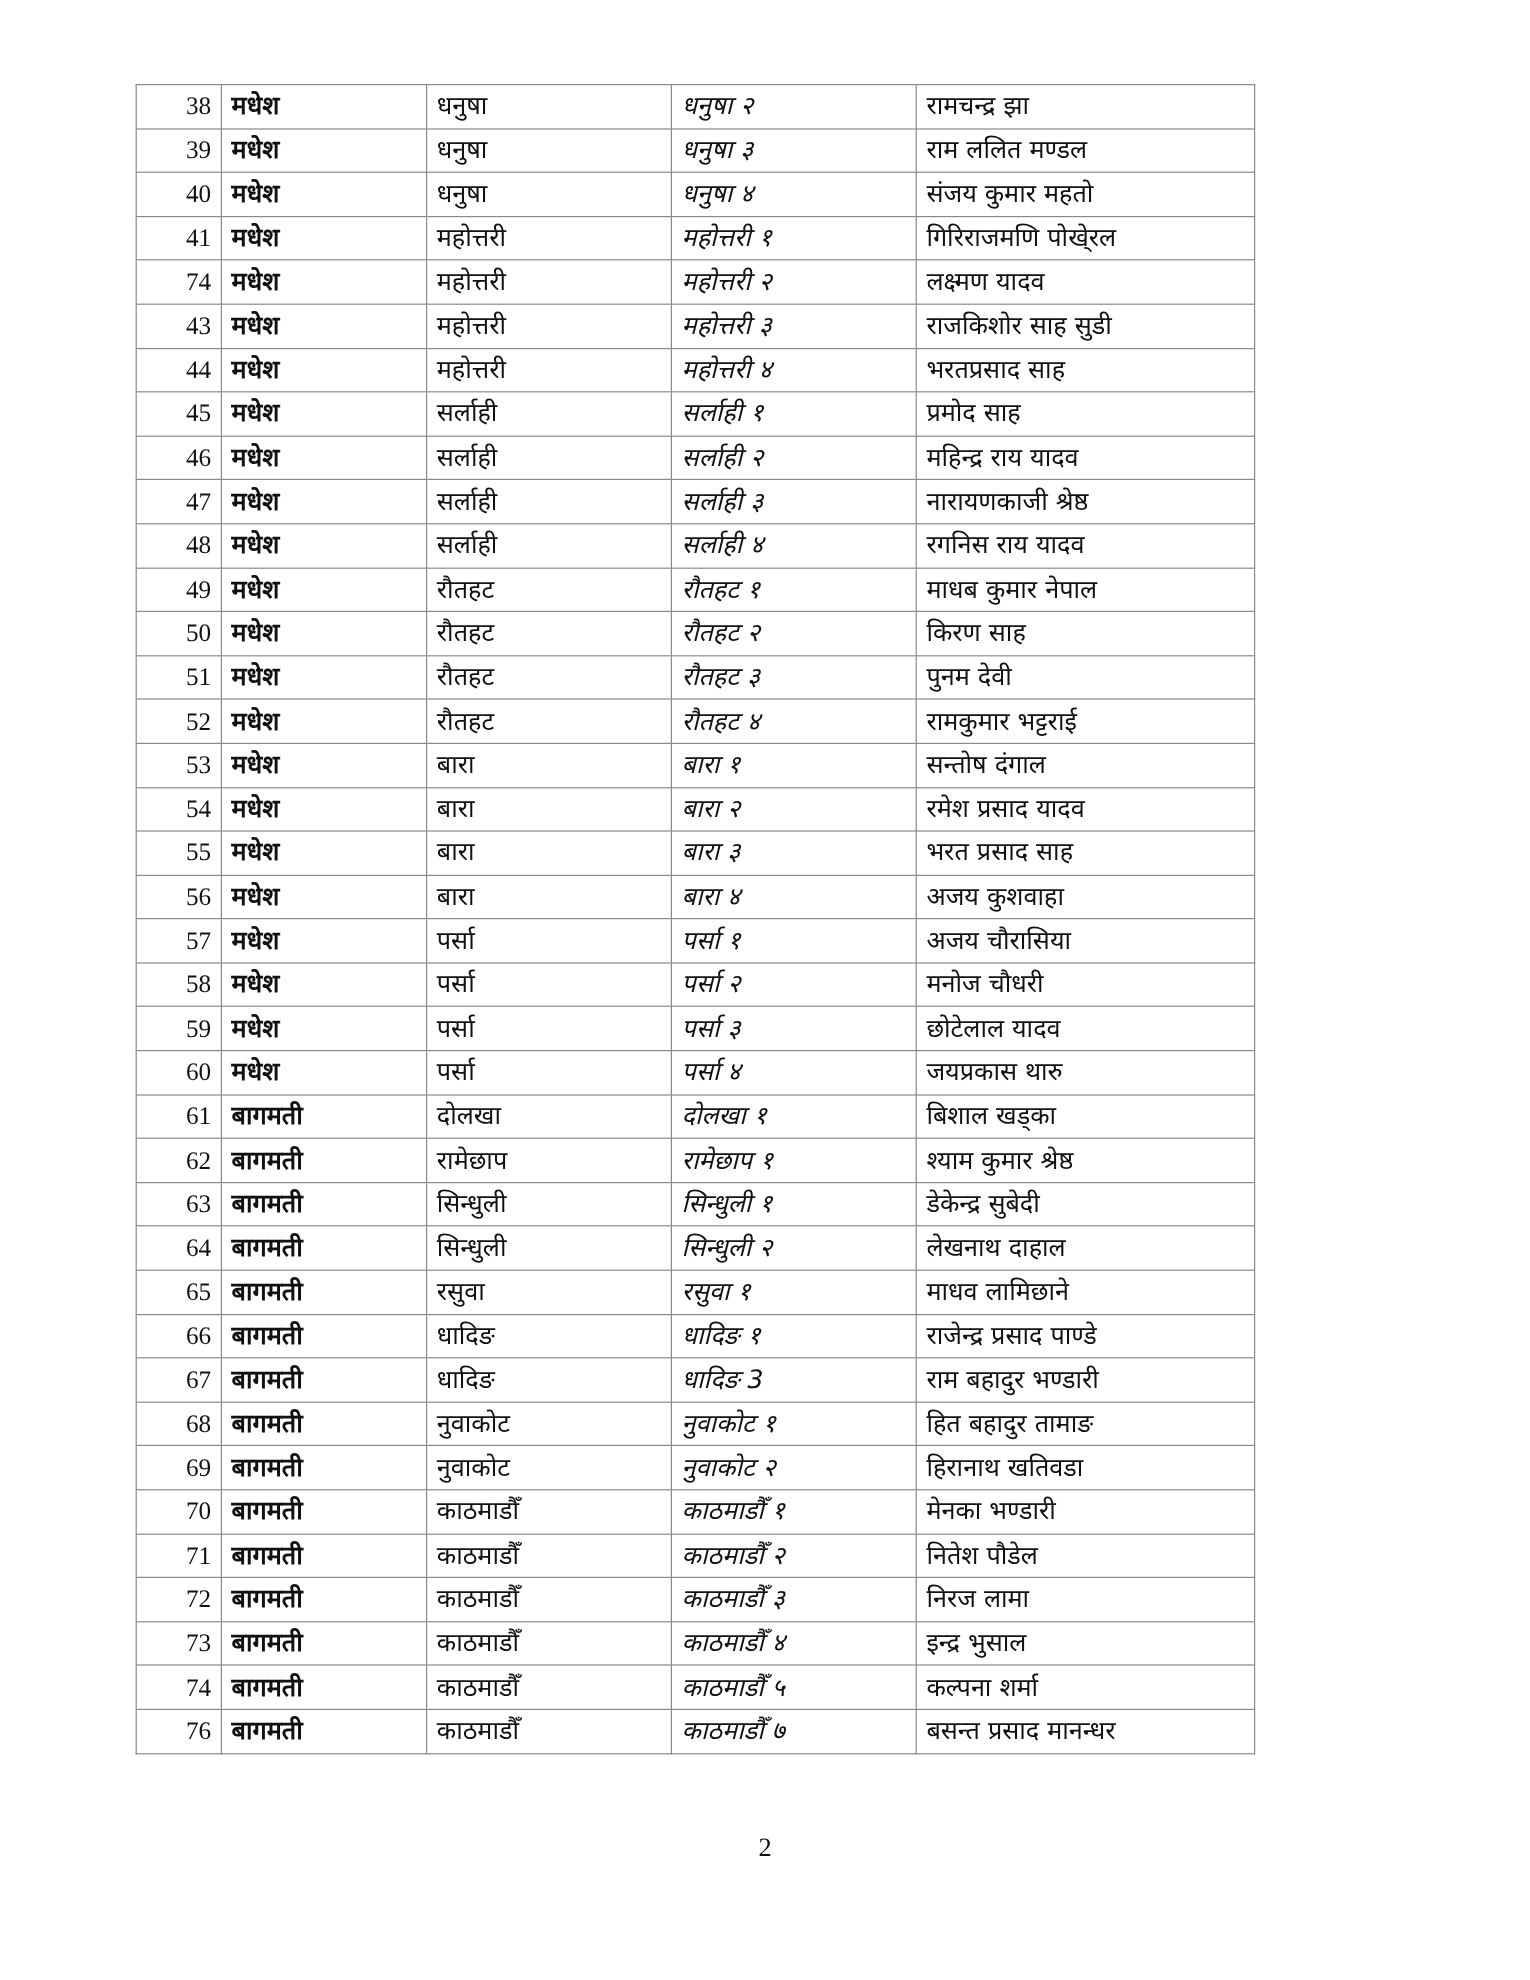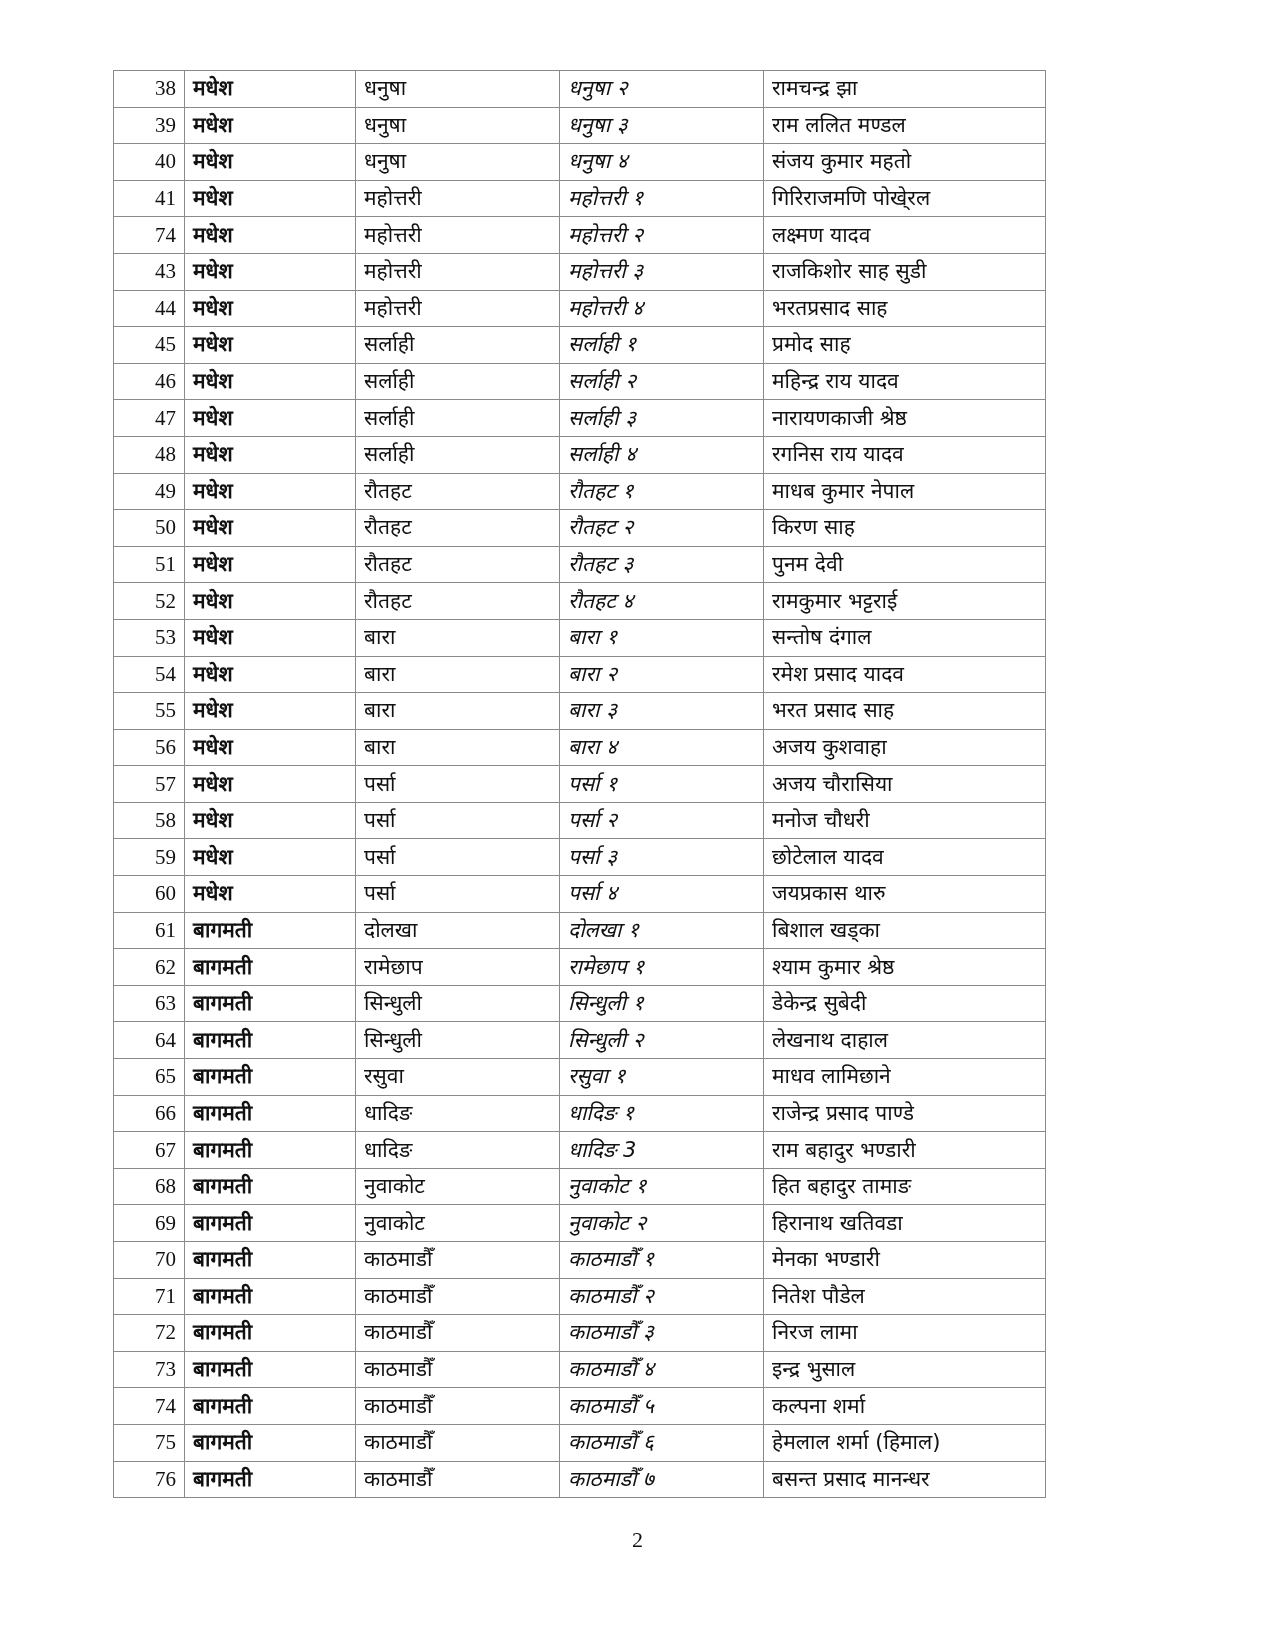--- a/index.html
+++ b/index.html
@@ -278,27 +278,20 @@
           <td class="c-name">इन्द्र भुसाल</td>
         </tr>
         <tr>
           <td class="c-num">74</td>
           <td class="c-prov">बागमती</td>
           <td class="c-dist">काठमाडौँ</td>
           <td class="c-const">काठमाडौँ ५</td>
           <td class="c-name">कल्पना शर्मा</td>
         </tr>
         <tr>
-          <td class="c-num">75</td>
-          <td class="c-prov">बागमती</td>
-          <td class="c-dist">काठमाडौँ</td>
-          <td class="c-const">काठमाडौँ ६</td>
-          <td class="c-name">हेमलाल शर्मा (हिमाल)</td>
-        </tr>
-        <tr>
           <td class="c-num">76</td>
           <td class="c-prov">बागमती</td>
           <td class="c-dist">काठमाडौँ</td>
           <td class="c-const">काठमाडौँ ७</td>
           <td class="c-name">बसन्त प्रसाद मानन्धर</td>
         </tr>
       </tbody>
   </table>
 
   <div class="page-number">2</div>

